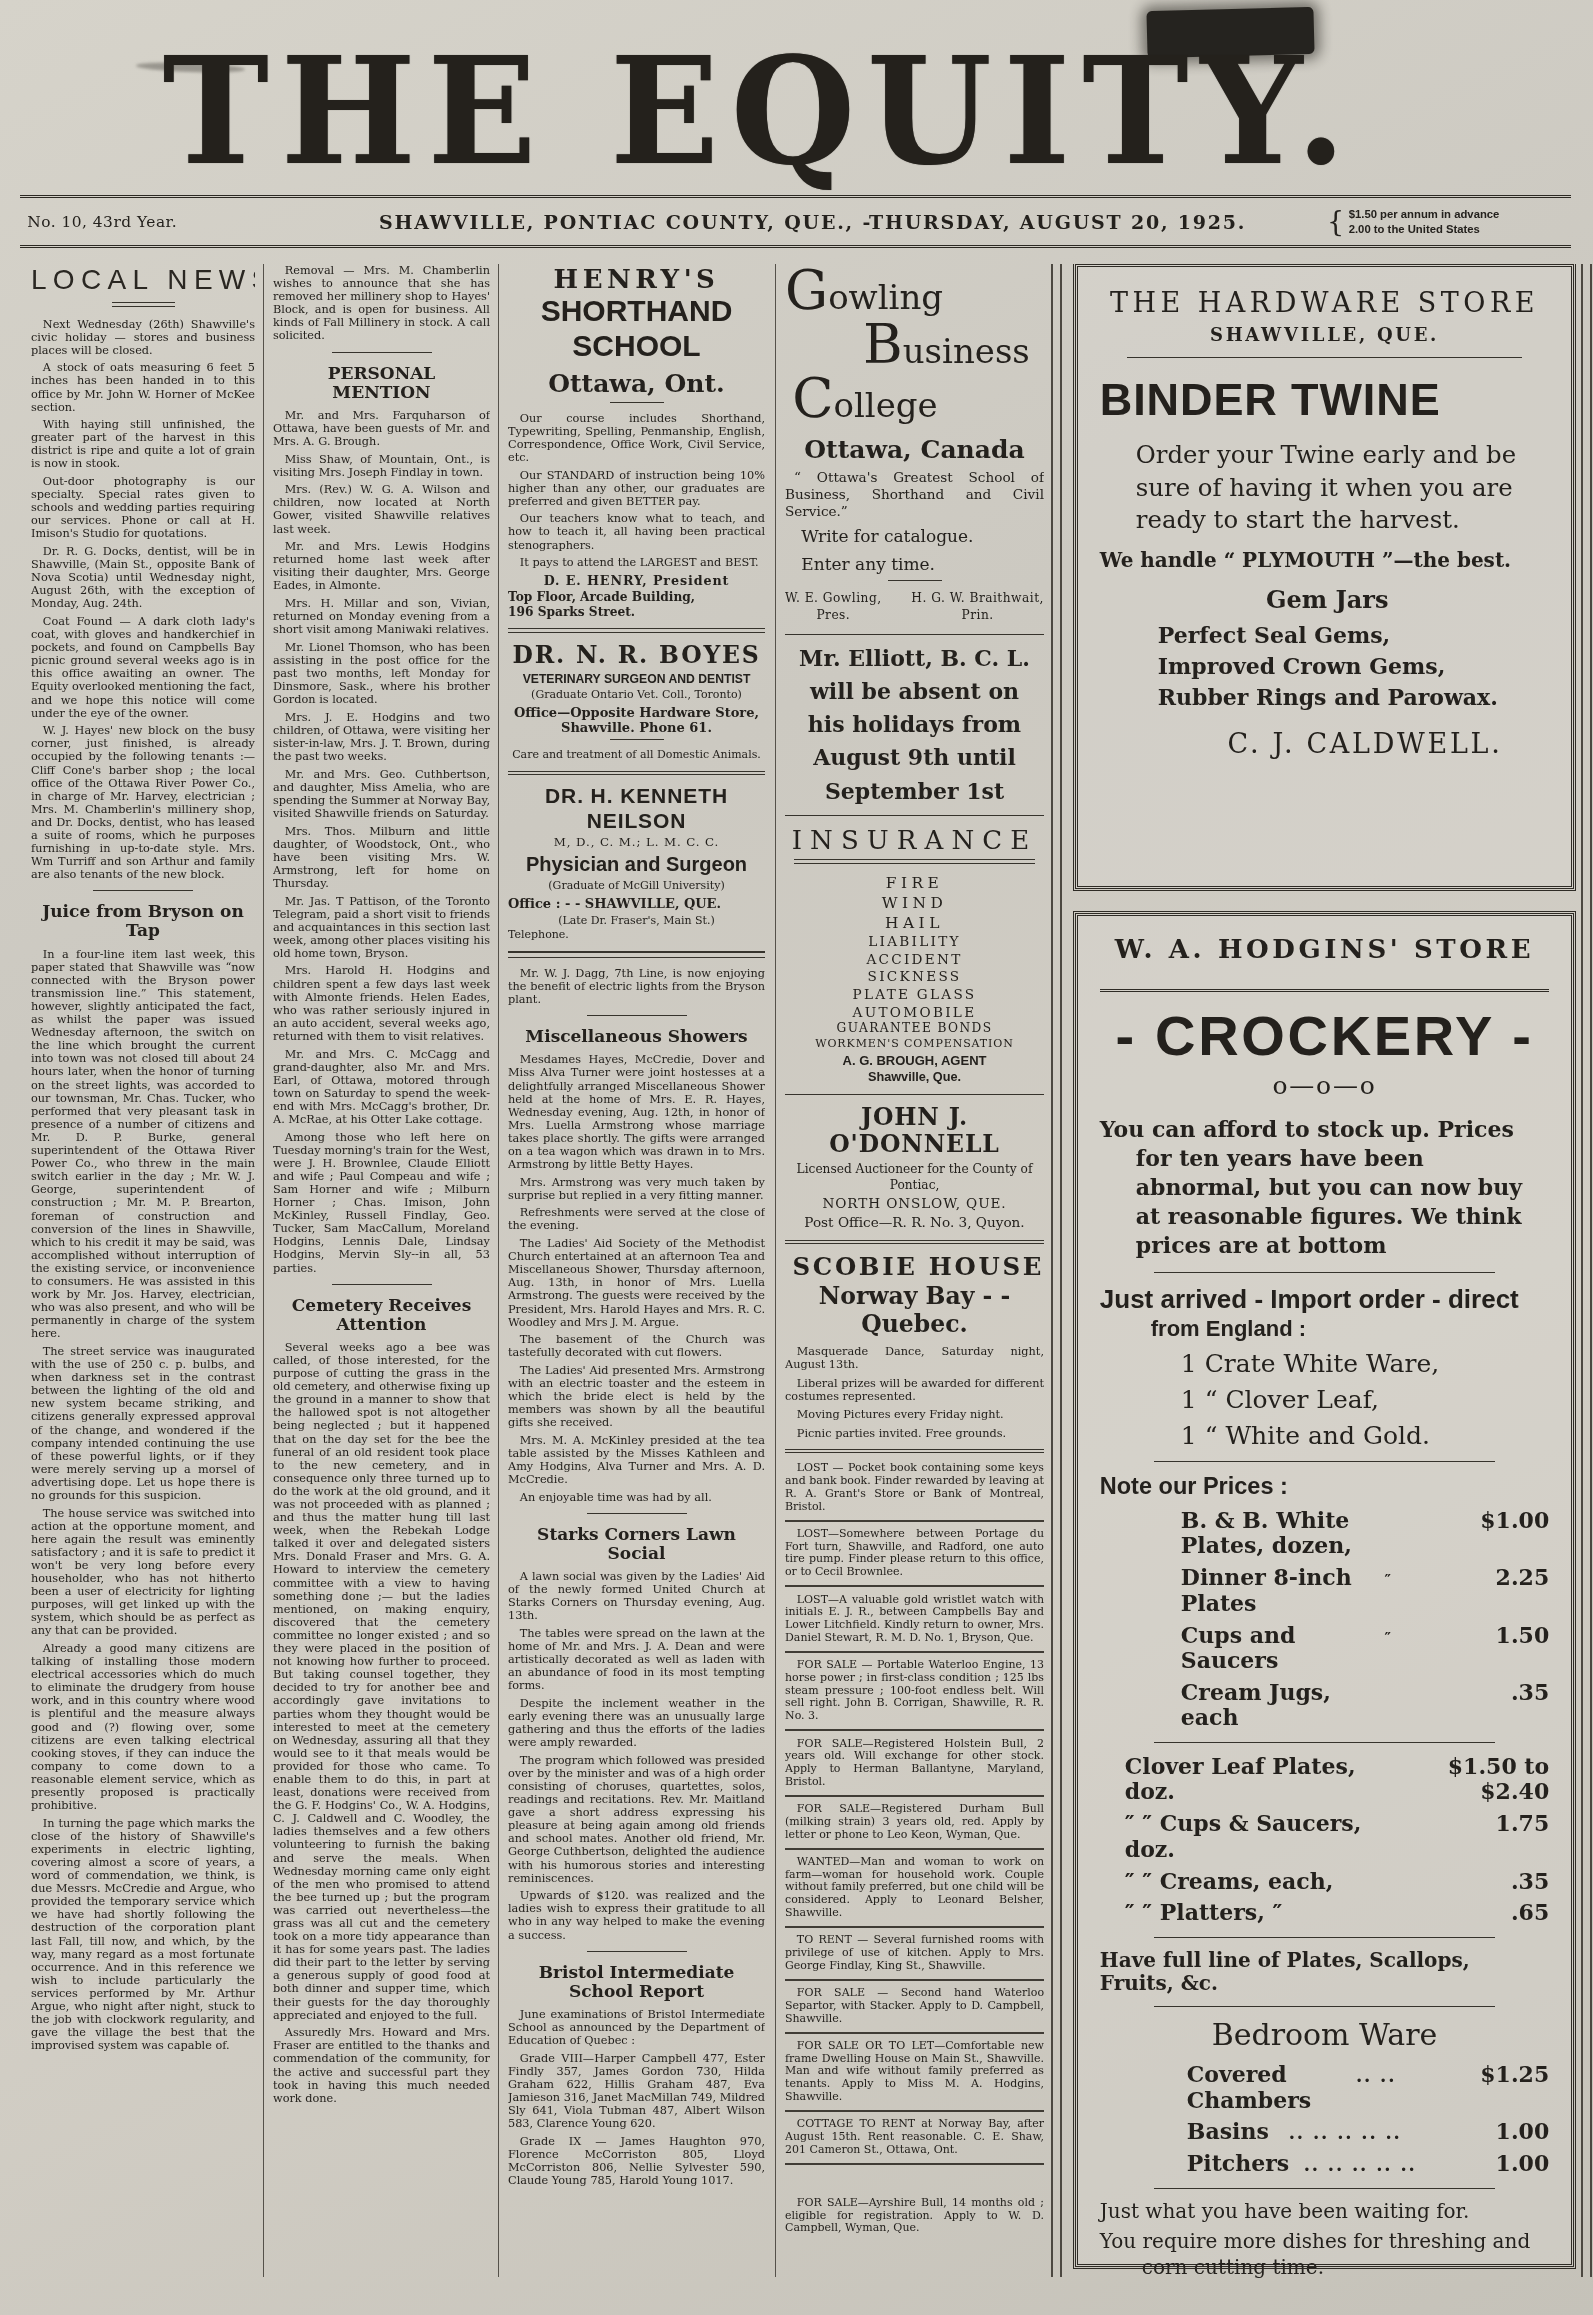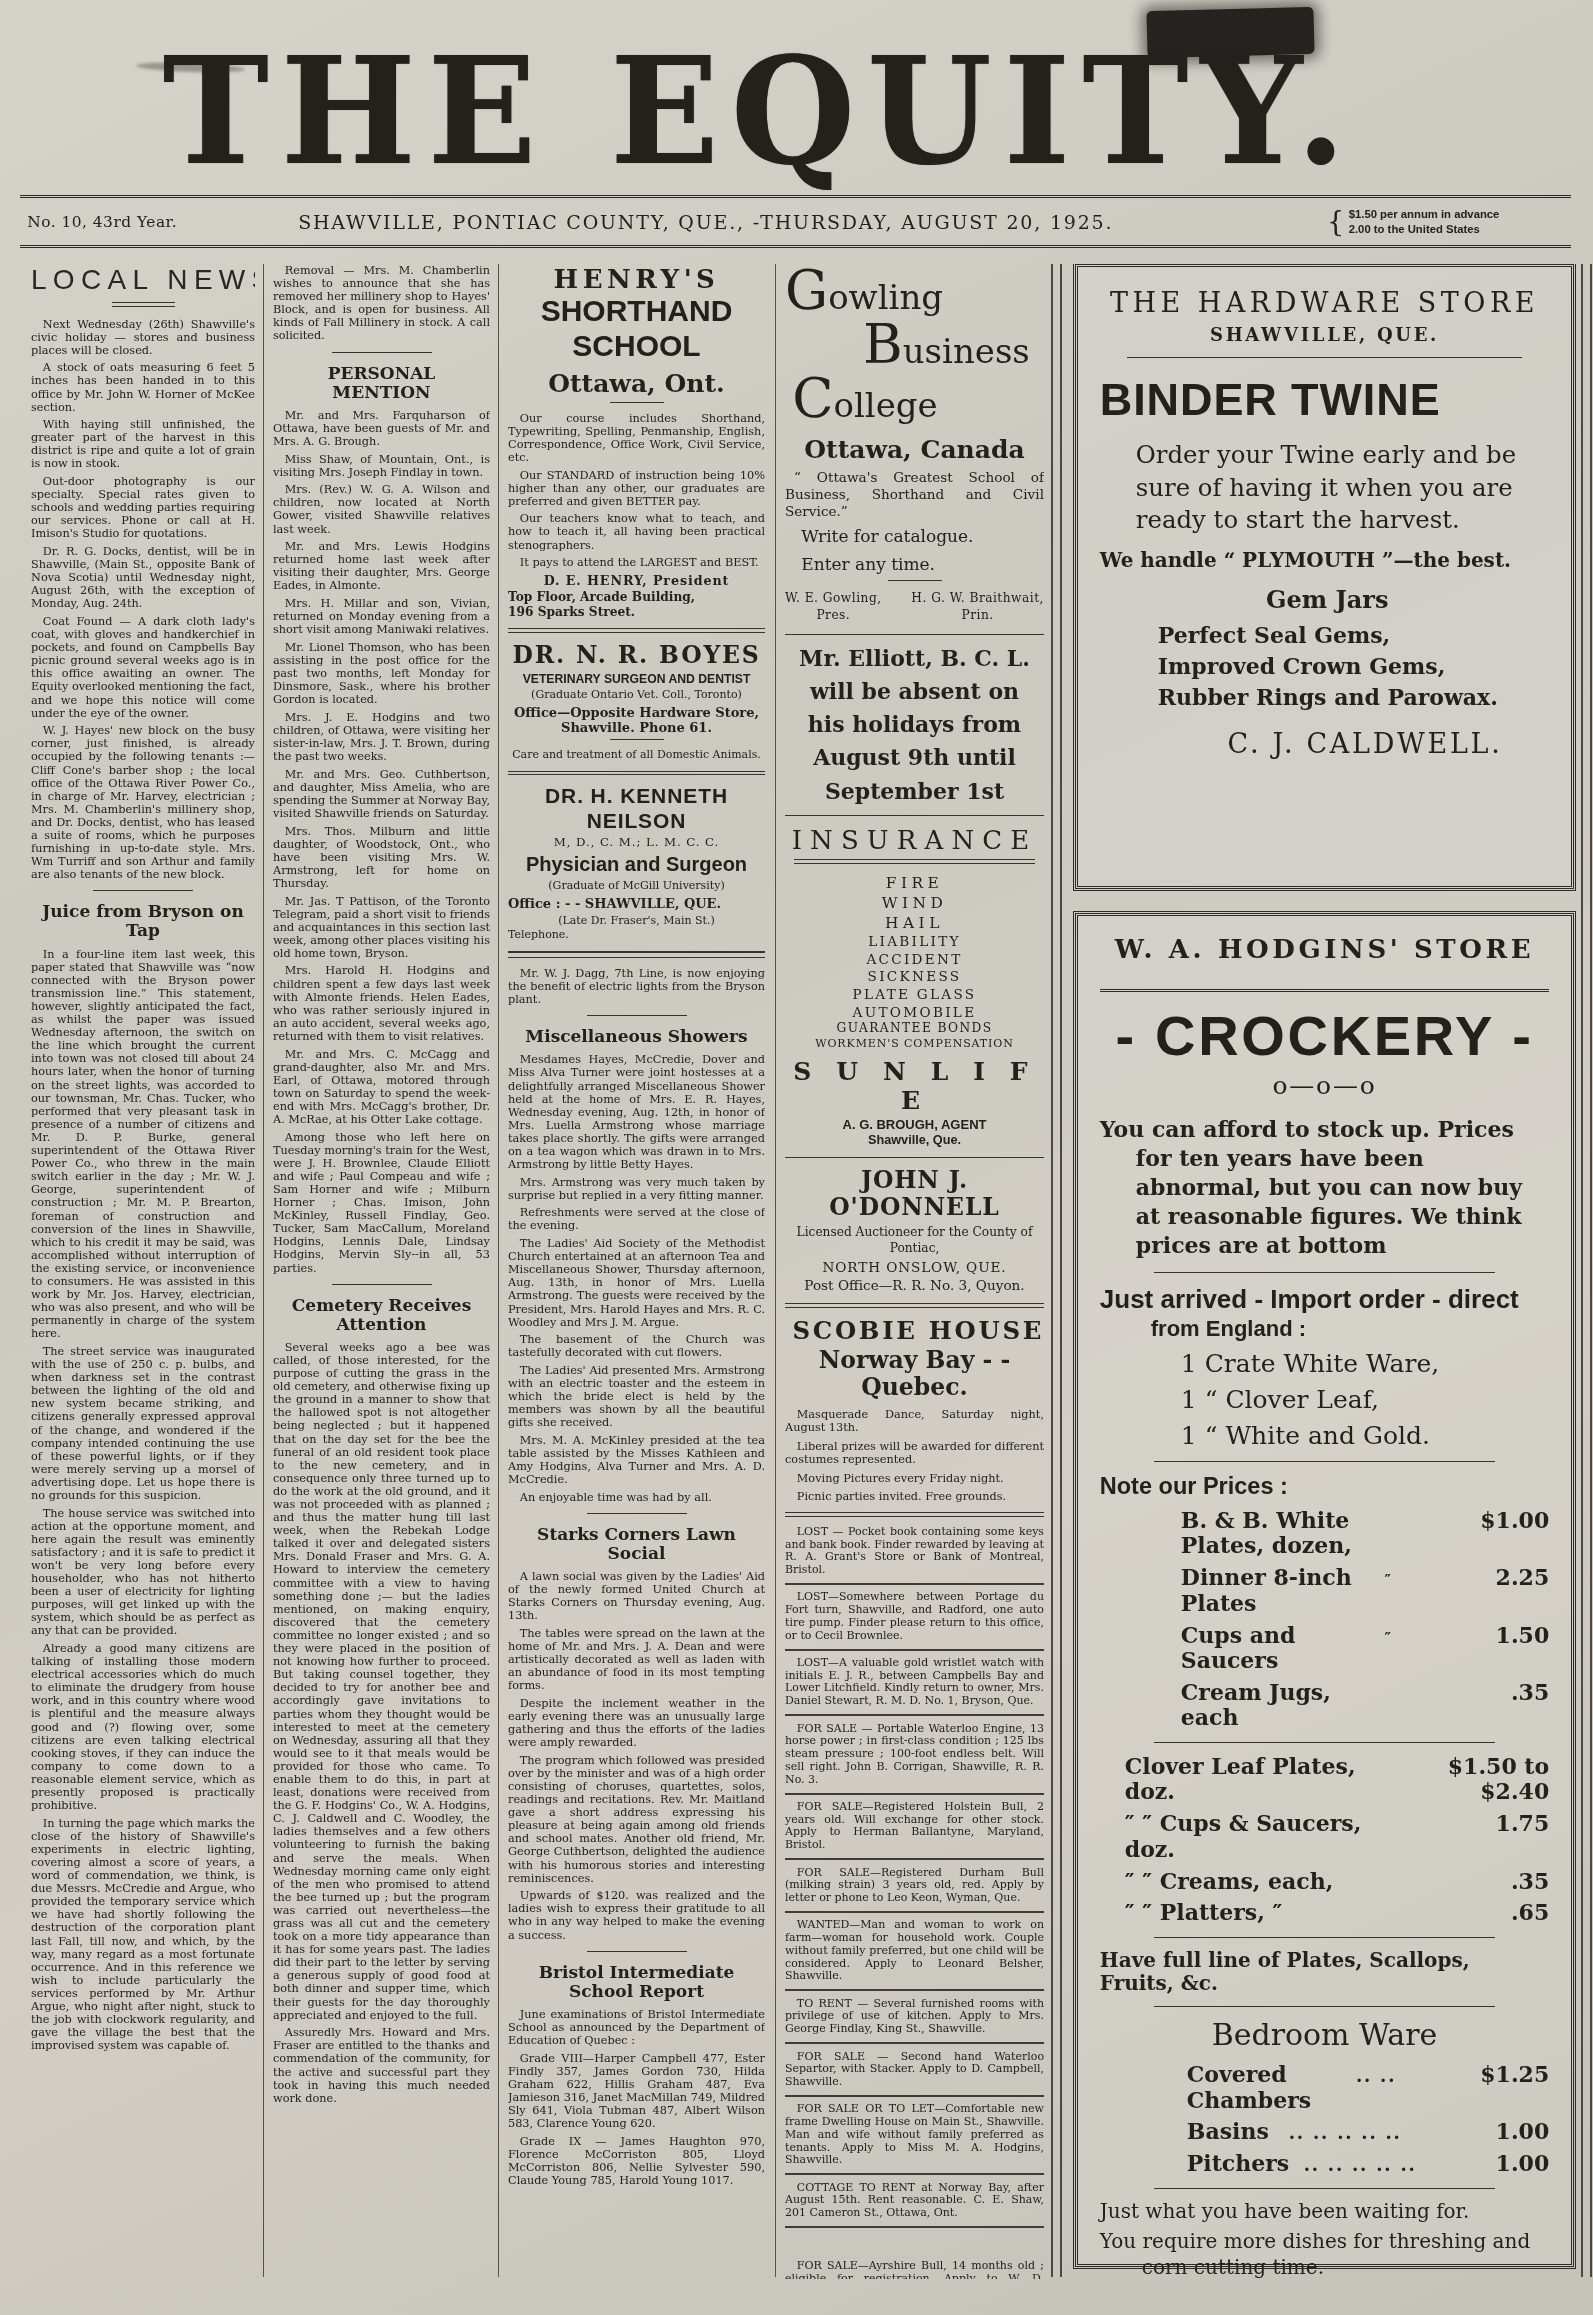--- a/index.html
+++ b/index.html
@@ -9,21 +9,21 @@
   .ink-stain{position:absolute;top:9px;left:1147px;width:167px;height:47px;background:#191713;
         border-radius:5.4px;transform:rotate(-1.5deg);box-shadow:0 0 12.7px 5.4px rgba(25,23,19,.55);opacity:.93;}
   .ink-stain2{position:absolute;top:63px;left:136px;width:109px;height:9px;background:rgba(40,37,32,.35);
         transform:rotate(2deg);border-radius:50%;filter:blur(1.8px);}
   .masthead{position:absolute;top:27px;left:36px;right:109px;margin:0;text-align:center;
         font-size:143px;font-weight:700;letter-spacing:11.8px;transform:scaleY(1.04);color:#24211c;
         text-shadow:0 0 0.9px rgba(30,28,24,.6);white-space:nowrap;}
   .dateline{position:absolute;top:195px;left:20px;width:1551px;height:47px;
         border-top:3.6px double #2c2923;border-bottom:3.6px double #2c2923;display:flex;align-items:center;}
   .issue{width:271px;font-size:15.4px;letter-spacing:0.5px;padding-left:7.2px;}
-  .place{flex:1;font-size:19px;font-weight:400;letter-spacing:1.8px;}
+  .place{flex:1;text-align:center;font-size:19px;font-weight:700;letter-spacing:1.8px;}
   .pricebox{width:244px;display:flex;align-items:center;gap:4.5px;font-family:"Liberation Sans",sans-serif;
         font-size:11.3px;font-weight:700;line-height:1.25;}
   .brace{font-size:27px;font-weight:400;font-family:"DejaVu Serif",serif;}
 
   .vrule{position:absolute;top:264px;height:2013px;width:0.9px;background:#55514a;}
   .vrule.heavy{width:7.2px;background:transparent;border-left:2.7px solid #4c4841;border-right:2.7px solid #4c4841;}
 
   .col{position:absolute;top:264px;height:2015px;overflow:hidden;font-size:11.3px;line-height:1.16;
         text-align:justify;}
   #col1{left:31px;width:224px;}
@@ -305,21 +305,20 @@
           <p class="ins-item">WIND</p>
           <p class="ins-item">HAIL</p>
           <p class="ins-item">LIABILITY</p>
           <p class="ins-item">ACCIDENT</p>
           <p class="ins-item">SICKNESS</p>
           <p class="ins-item">PLATE GLASS</p>
           <p class="ins-item">AUTOMOBILE</p>
           <p class="ins-item">GUARANTEE BONDS</p>
           <p class="ins-item">WORKMEN'S COMPENSATION</p>
         </div>
-      <div class="sunlife">S U N   L I F E</div>
       <div class="agent cond">A. G. BROUGH, AGENT</div>
       <div class="agent-place cond">Shawville, Que.</div>
     </div>
     <div class="hrule"></div>
     <div>
       <h3 class="odon-name">JOHN J. O'DONNELL</h3>
       <div class="odon-l">Licensed Auctioneer for the County of Pontiac,</div>
       <div class="odon-l2">NORTH ONSLOW, QUE.</div>
       <div class="odon-l3">Post Office—R. R. No. 3, Quyon.</div>
     </div>

